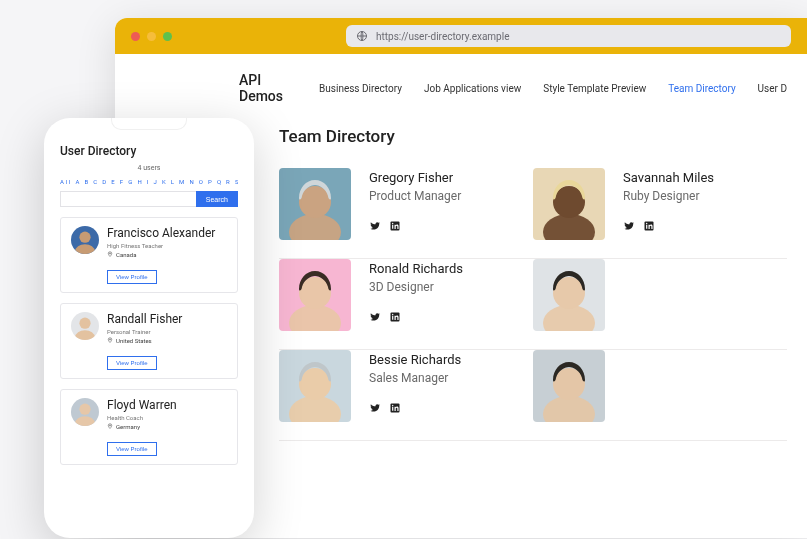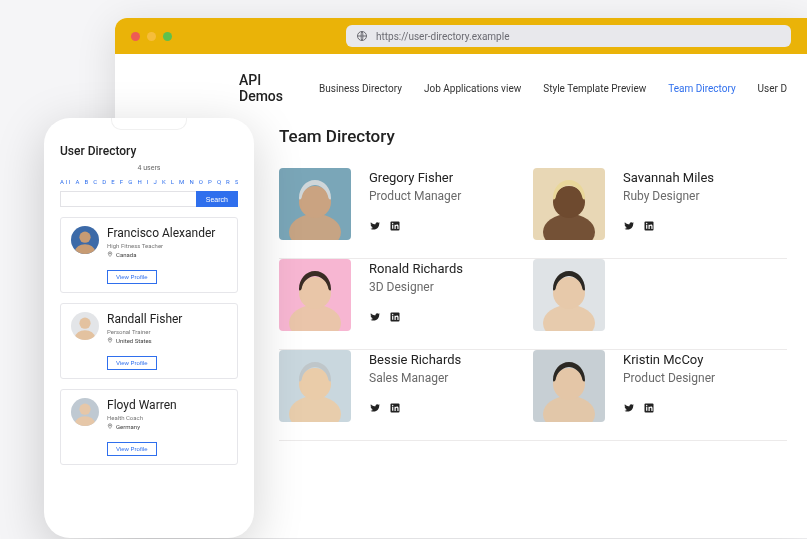--- a/index.html
+++ b/index.html
@@ -327,35 +327,20 @@
         </div>
         <div class="member">
     <div class="photo">
             <svg viewBox="0 0 72 72" xmlns="http://www.w3.org/2000/svg">
     <rect width="72" height="72" fill="#c7cfd4"></rect>
     <ellipse cx="36" cy="64" rx="26" ry="18" fill="#e4c6a7" opacity=".95"></ellipse>
     <circle cx="36" cy="34" r="16" fill="#e4c6a7"></circle>
     <path d="M20 30c0-10 7-18 16-18s16 8 16 18c0 3-3 1-3-2-2-7-8-11-13-11s-11 4-13 11c0 3-3 5-3 2z" fill="#2b2823"></path>
   </svg>
           </div>
-    <div class="member-info">
-      <div class="member-name">Kristin McCoy</div>
-      <div class="member-role">Product Designer</div>
-      <div class="socials">
-        <span><svg class="ic" viewBox="0 0 24 24" fill="currentColor">
-                  <path d="M22 5.9c-.7.3-1.5.6-2.3.7.8-.5 1.5-1.3 1.8-2.2-.8.5-1.7.8-2.6 1-1.5-1.6-4.1-1.3-5.3.6-.5.8-.7 1.8-.5 2.7C9 8.5 5.9 6.9 3.8 4.3c-1 1.8-.5 4 1.2 5.1-.6 0-1.2-.2-1.8-.5 0 1.9 1.3 3.5 3.2 3.9-.6.2-1.2.2-1.8.1.5 1.6 2 2.7 3.7 2.7-1.5 1.2-3.4 1.8-5.3 1.7 1.8 1.2 4 1.8 6.2 1.8 7.4 0 11.5-6.2 11.2-11.8.8-.5 1.4-1.2 2-2z"></path>
-                </svg></span>
-        <span><svg class="ic" viewBox="0 0 24 24" fill="currentColor">
-                  <rect x="3" y="3" width="18" height="18" rx="2"></rect>
-                  <rect x="6.2" y="9.5" width="2.4" height="8" fill="#fff"></rect>
-                  <circle cx="7.4" cy="7" r="1.4" fill="#fff"></circle>
-                  <path d="M11 9.5h2.3v1.2c.5-.9 1.6-1.5 2.8-1.5 2 0 3 1.3 3 3.6v5.2h-2.4v-4.6c0-1.2-.5-1.9-1.5-1.9s-1.8.7-1.8 2v4.5H11z" fill="#fff"></path>
-                </svg></span>
-      </div>
-    </div>
         </div>
       </div>
   </div>
 
 </div>
 
 <div class="device">
   <div class="notch"></div>
   <div class="m-inner">
     <div class="m-title">User Directory</div>

